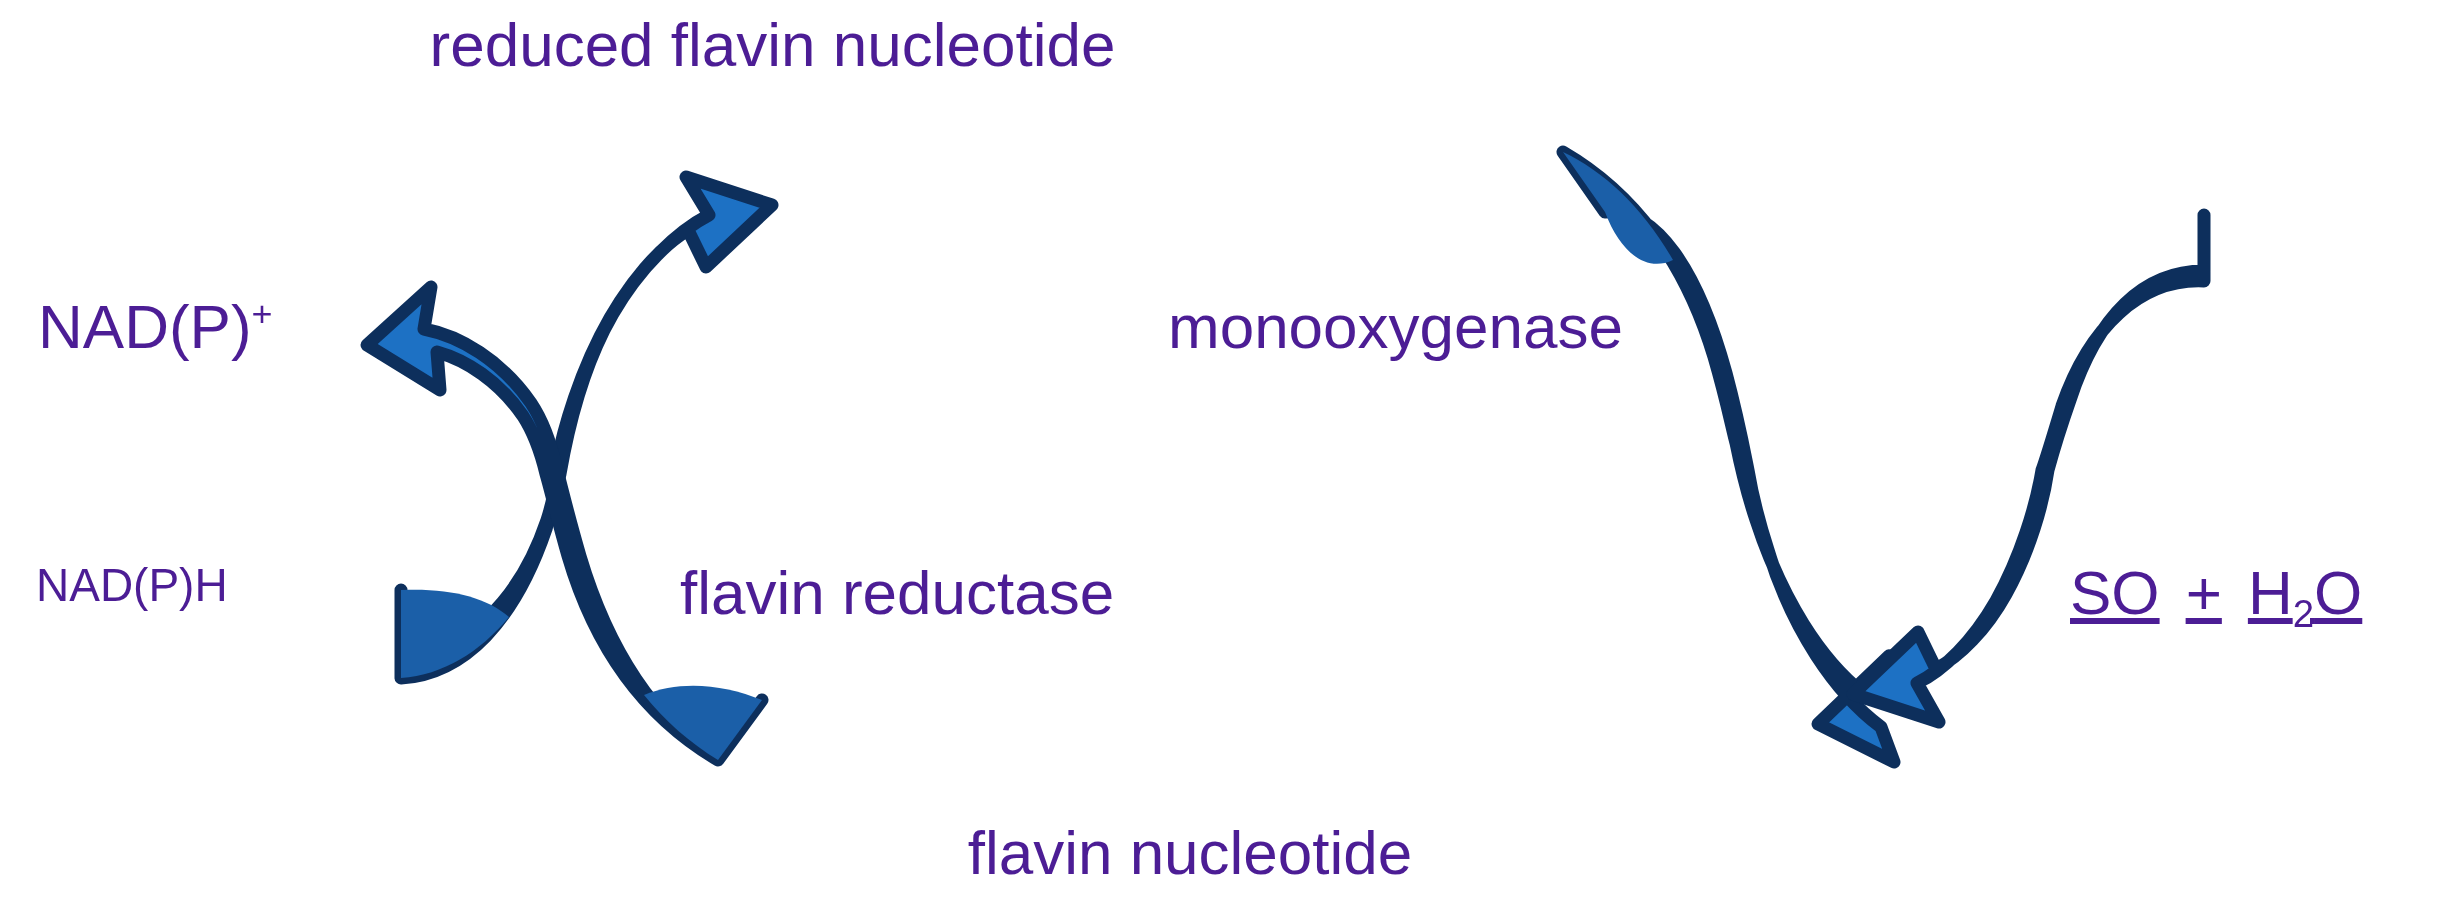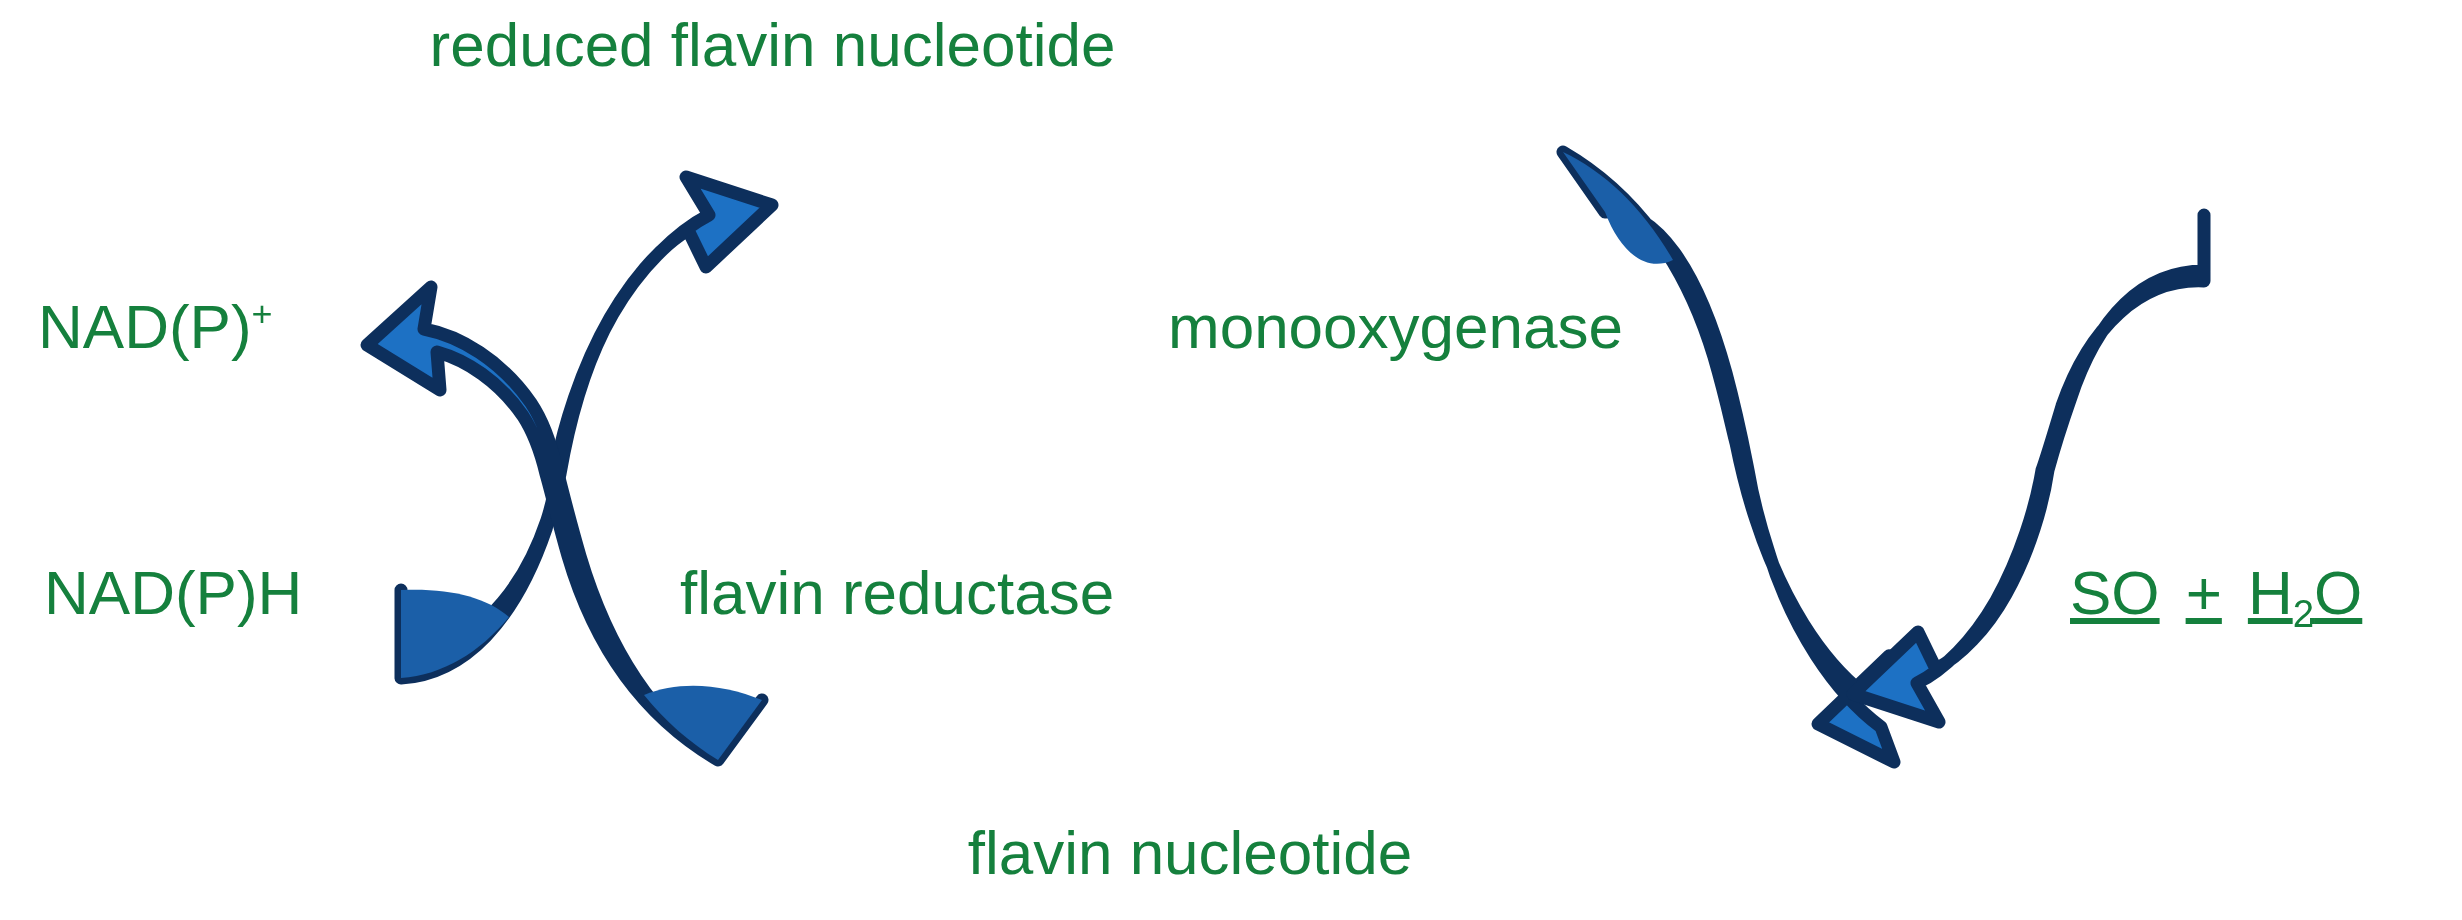--- a/index.html
+++ b/index.html
@@ -21,21 +21,21 @@
   #scheme-svg {
     position: absolute;
     left: 0;
     top: 0;
     width: 2462px;
     height: 920px;
     display: block;
   }
   .lbl {
     position: absolute;
-    color: #15803d;
+    color: #4c1d95;
     font-family: "Liberation Sans", sans-serif;
     font-weight: 400;
     white-space: nowrap;
     line-height: 1;
     letter-spacing: 0px;
   }
   
   .lbl-top {
     font-size: 62px;
     left: 0;
@@ -49,22 +49,22 @@
     top: 822px;
     width: 1180px;
     text-align: center;
   }
   .lbl-nadp-plus {
     font-size: 62px;
     left: 38px;
     top: 296px;
   }
   .lbl-nadph {
-    font-size: 62px;
-    left: 44px;
+    font-size: 46px;
+    left: 36px;
     top: 562px;
   }
   .lbl-flavin-reductase {
     font-size: 62px;
     left: 680px;
     top: 562px;
     text-align: right;
   }
   .lbl-monooxygenase {
     font-size: 62px;

